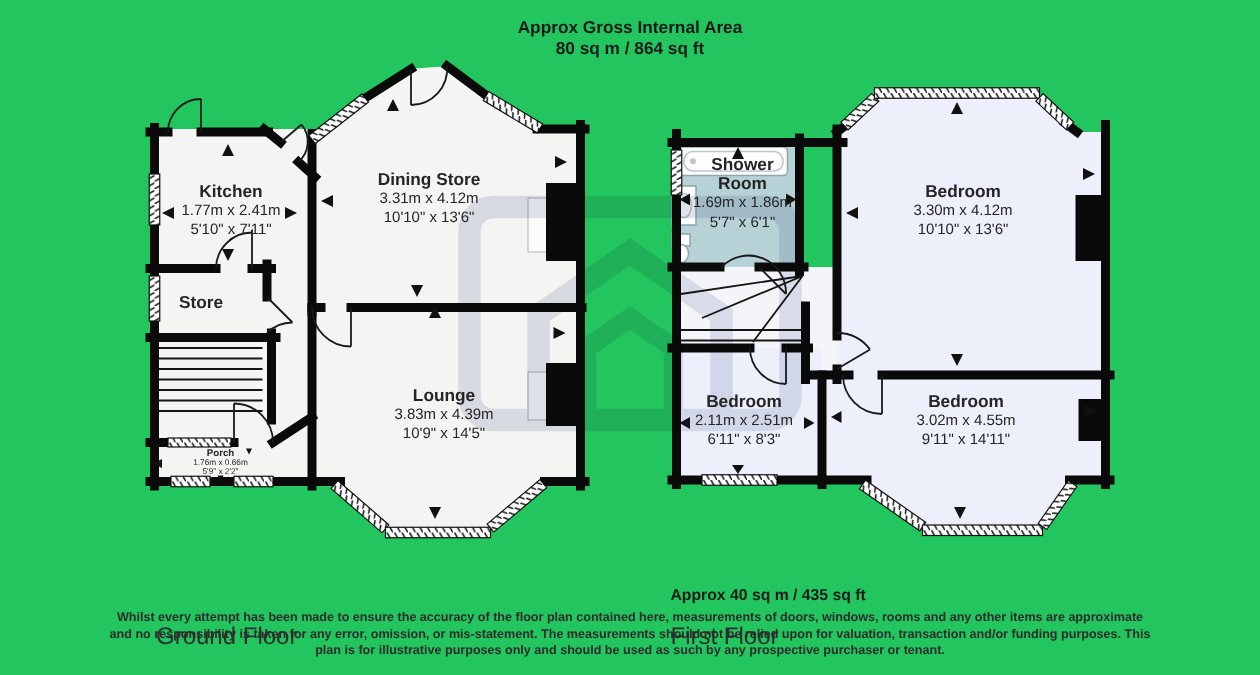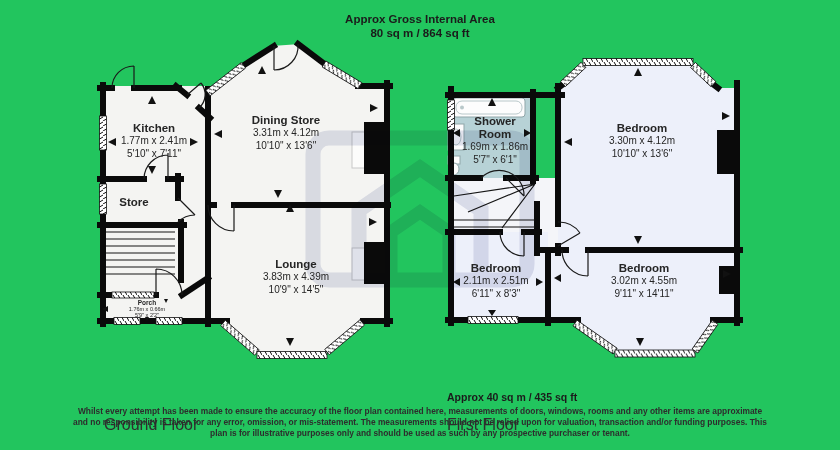--- a/index.html
+++ b/index.html
@@ -10,21 +10,21 @@
   .plan{position:absolute;width:310px;height:350px;}
   #ground-plan{left:86px;top:26px;}
   #first-plan{left:438px;top:26px;}
   .plan svg{position:absolute;left:0;top:0;}
   .room-label{position:absolute;transform:translateX(-50%);text-align:center;color:#252525;
               white-space:nowrap;z-index:5;}
   .room-name{font:700 11.5px/13px "Liberation Sans",sans-serif;}
   .room-dim{font:400 10px/12.5px "Liberation Sans",sans-serif;}
   .room-label.tiny .room-name{font:700 6.5px/7px "Liberation Sans",sans-serif;}
   .room-label.tiny .room-dim{font:400 5.5px/6px "Liberation Sans",sans-serif;}
-  .room-label.wrap{white-space:normal;width:72px;margin-top:11px;}
+  .room-label.wrap{white-space:normal;width:72px;}
   .floor-title{position:absolute;color:#2e2e2e;font:400 16px/18px "Liberation Sans",sans-serif;margin-top:44px;}
   .floor-area{position:absolute;color:#1b1b1b;font:700 10.5px/13px "Liberation Sans",sans-serif;}
   #disclaimer{position:absolute;left:70px;top:406px;width:700px;text-align:center;color:#2d2d2d;
               font:700 8.4px/10.8px "Liberation Sans",sans-serif;}
   #watermark{position:absolute;left:297px;top:126px;width:246px;height:166px;z-index:4;
              mix-blend-mode:multiply;pointer-events:none;}
 </style>
 </head>
 <body>
 

